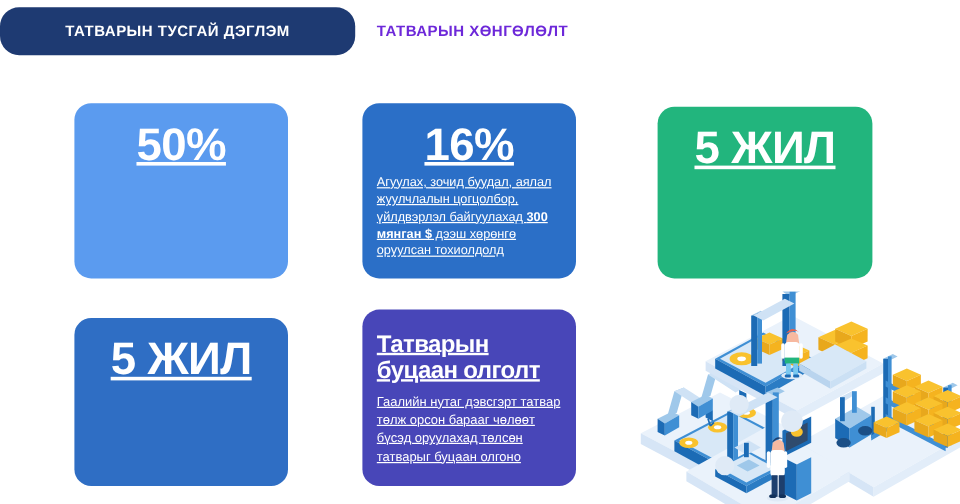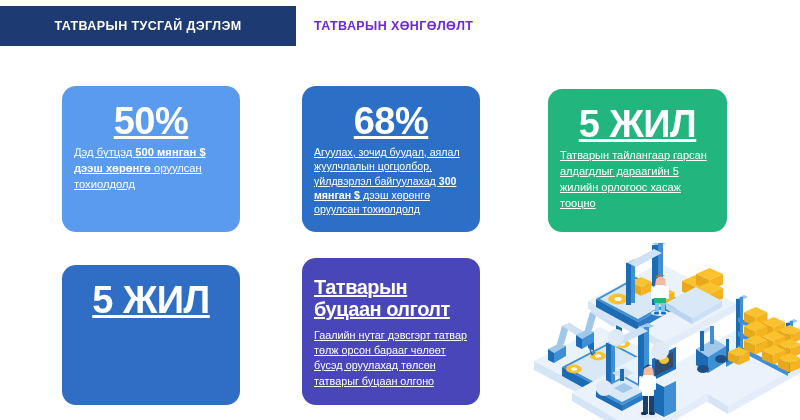--- a/index.html
+++ b/index.html
@@ -10,21 +10,21 @@
     overflow:hidden;
     position:relative;
   }
   .stage{position:relative;width:800px;height:420px;}
 
   
   .tab-bar{position:absolute;left:0;top:6px;width:800px;height:40px;}
   .tab{
     position:absolute;top:0;height:40px;
     display:flex;align-items:center;
-    font-weight:bold;font-size:12.5px;letter-spacing:.4px;
+    font-weight:bold;font-size:12.5px;letter-spacing:.4px;border-radius:16px;
   }
   .tab-active{
     left:0;width:296px;background:#1e3a72;color:#ffffff;
     justify-content:center;
   }
   .tab-inactive{
     left:296px;width:260px;background:transparent;color:#6d28d9;
     padding-left:18px;
   }
 
@@ -77,35 +77,31 @@
     <div class="tab tab-active">
       <span>ТАТВАРЫН ТУСГАЙ ДЭГЛЭМ</span>
     </div>
     <div class="tab tab-inactive">
       <span>ТАТВАРЫН ХӨНГӨЛӨЛТ</span>
     </div>
   </div>
 
   <div class="card" id="card-1">
     <div class="big">50%</div>
-    <div class="body">
-      <span>Дэд бүтцэд </span><b>500 мянган $ дээш хөрөнгө</b><span> оруулсан тохиолдолд</span>
-    </div>
   </div>
 
   <div class="card" id="card-2">
-    <div class="big">68%</div>
+    <div class="big">16%</div>
     <div class="body">
       <span>Агуулах, зочид буудал, аялал жуулчлалын цогцолбор, үйлдвэрлэл байгуулахад </span><b>300 мянган $</b><span> дээш хөрөнгө оруулсан тохиолдолд</span>
     </div>
   </div>
 
   <div class="card" id="card-3">
     <div class="big">5 ЖИЛ</div>
-    <div class="body">Татварын тайлангаар гарсан алдагдлыг дараагийн 5 жилийн орлогоос хасаж тооцно</div>
   </div>
 
   <div class="card" id="card-4">
     <div class="big">5 ЖИЛ</div>
   </div>
 
   <div class="card" id="card-5">
     <div class="big two-line">Татварын буцаан олголт</div>
     <div class="body">Гаалийн нутаг дэвсгэрт татвар төлж орсон барааг чөлөөт бүсэд оруулахад төлсөн татварыг буцаан олгоно</div>
   </div>

